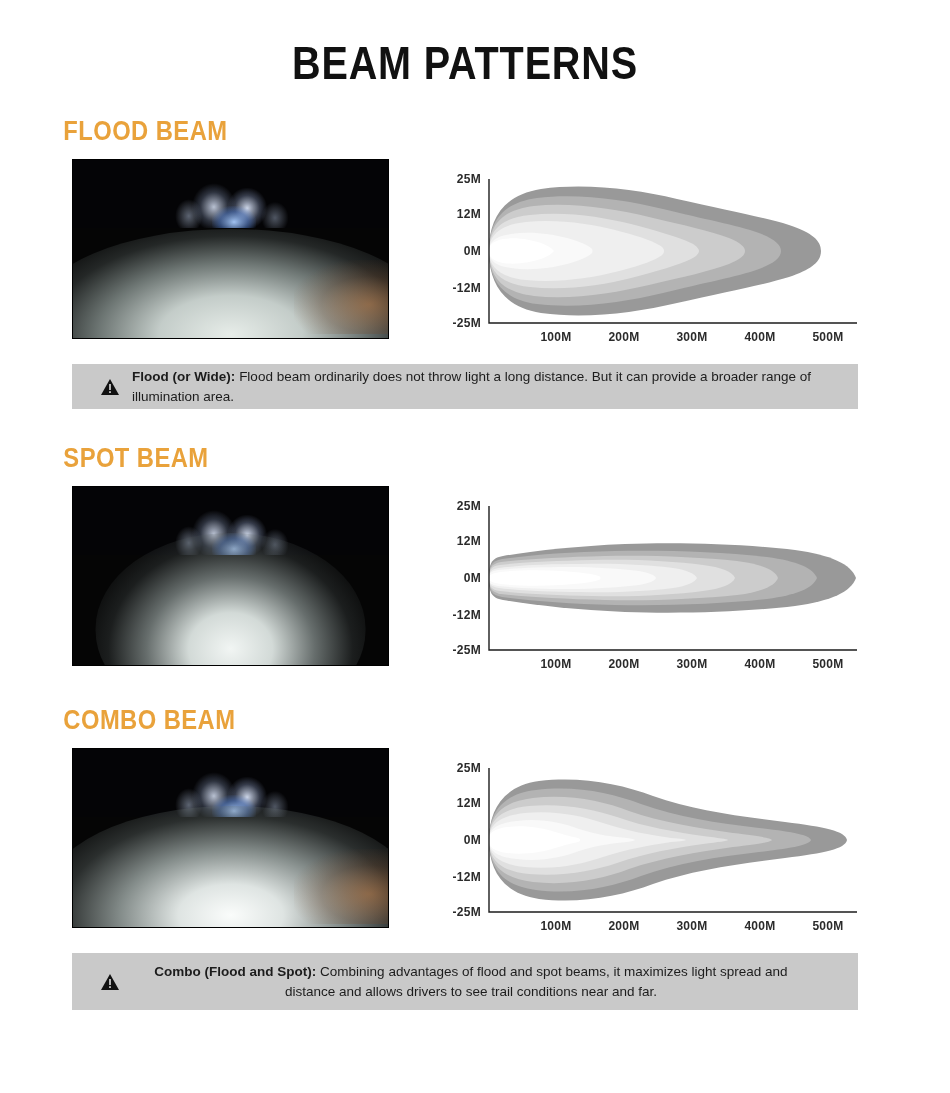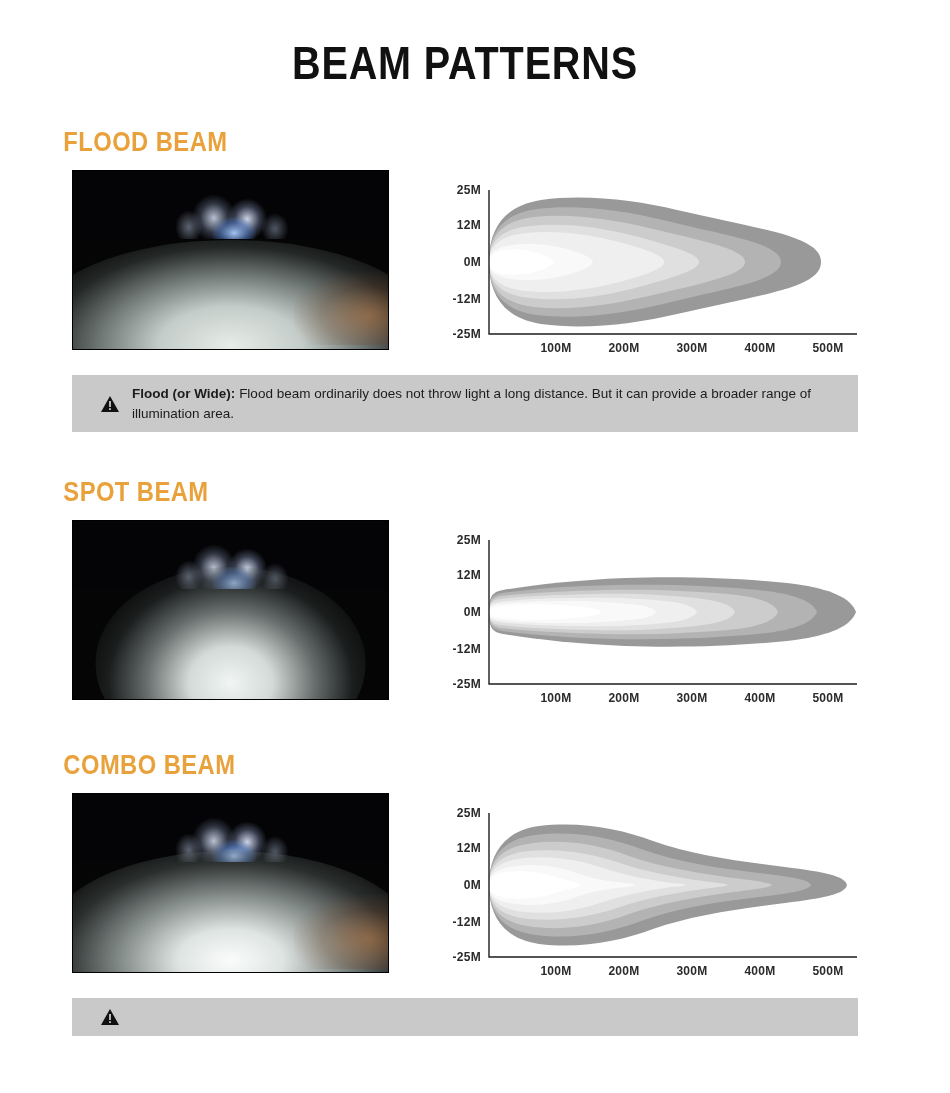--- a/index.html
+++ b/index.html
@@ -30,21 +30,20 @@
     color: #111111;
     margin: 0;
     padding: 36px 0 0 0;
     transform: scaleX(0.86);
   }
 
   
   .section {
     position: relative;
     padding: 0 0 0 0;
-    margin-top: 11px;
   }
   .section-heading {
     font-family: "Liberation Sans Narrow", "Liberation Sans", sans-serif;
     font-weight: 700;
     font-size: 27px;
     letter-spacing: 0.5px;
     color: #e9a23b;
     margin: 0;
     padding: 0 0 0 72px;
     transform: scaleX(0.88);
@@ -167,21 +166,21 @@
     stroke-width: 1.4;
     fill: none;
   }
 
   
   .caption-bar {
     margin: 20px 72px 0 72px;
     background: #c9c9c9;
     display: flex;
     align-items: center;
-    padding: 9px 14px;
+    padding: 3px 14px;
     min-height: 20px;
   }
   .caption-bar.tall {
     padding: 9px 14px;
   }
   .warn-icon {
     flex: 0 0 auto;
     width: 20px;
     height: 18px;
     margin: 0 12px 0 14px;
@@ -350,16 +349,20 @@
         </svg>
       </div>
     </div>
 
     <div class="caption-bar center tall">
       <svg class="warn-icon" viewBox="0 0 20 18">
         <path d="M10 1 L19 17 L1 17 Z" fill="#111111"></path>
         <rect x="9.1" y="6" width="1.8" height="6" fill="#c9c9c9"></rect>
         <rect x="9.1" y="13.2" width="1.8" height="1.8" fill="#c9c9c9"></rect>
       </svg>
+      <div class="caption-text">
+        <span class="lead">Combo (Flood and Spot):</span>
+        <span>Combining advantages of flood and spot beams, it maximizes light spread and distance and allows drivers to see trail conditions near and far.</span>
+      </div>
     </div>
   </section>
 
 </div>
 
 </body></html>

